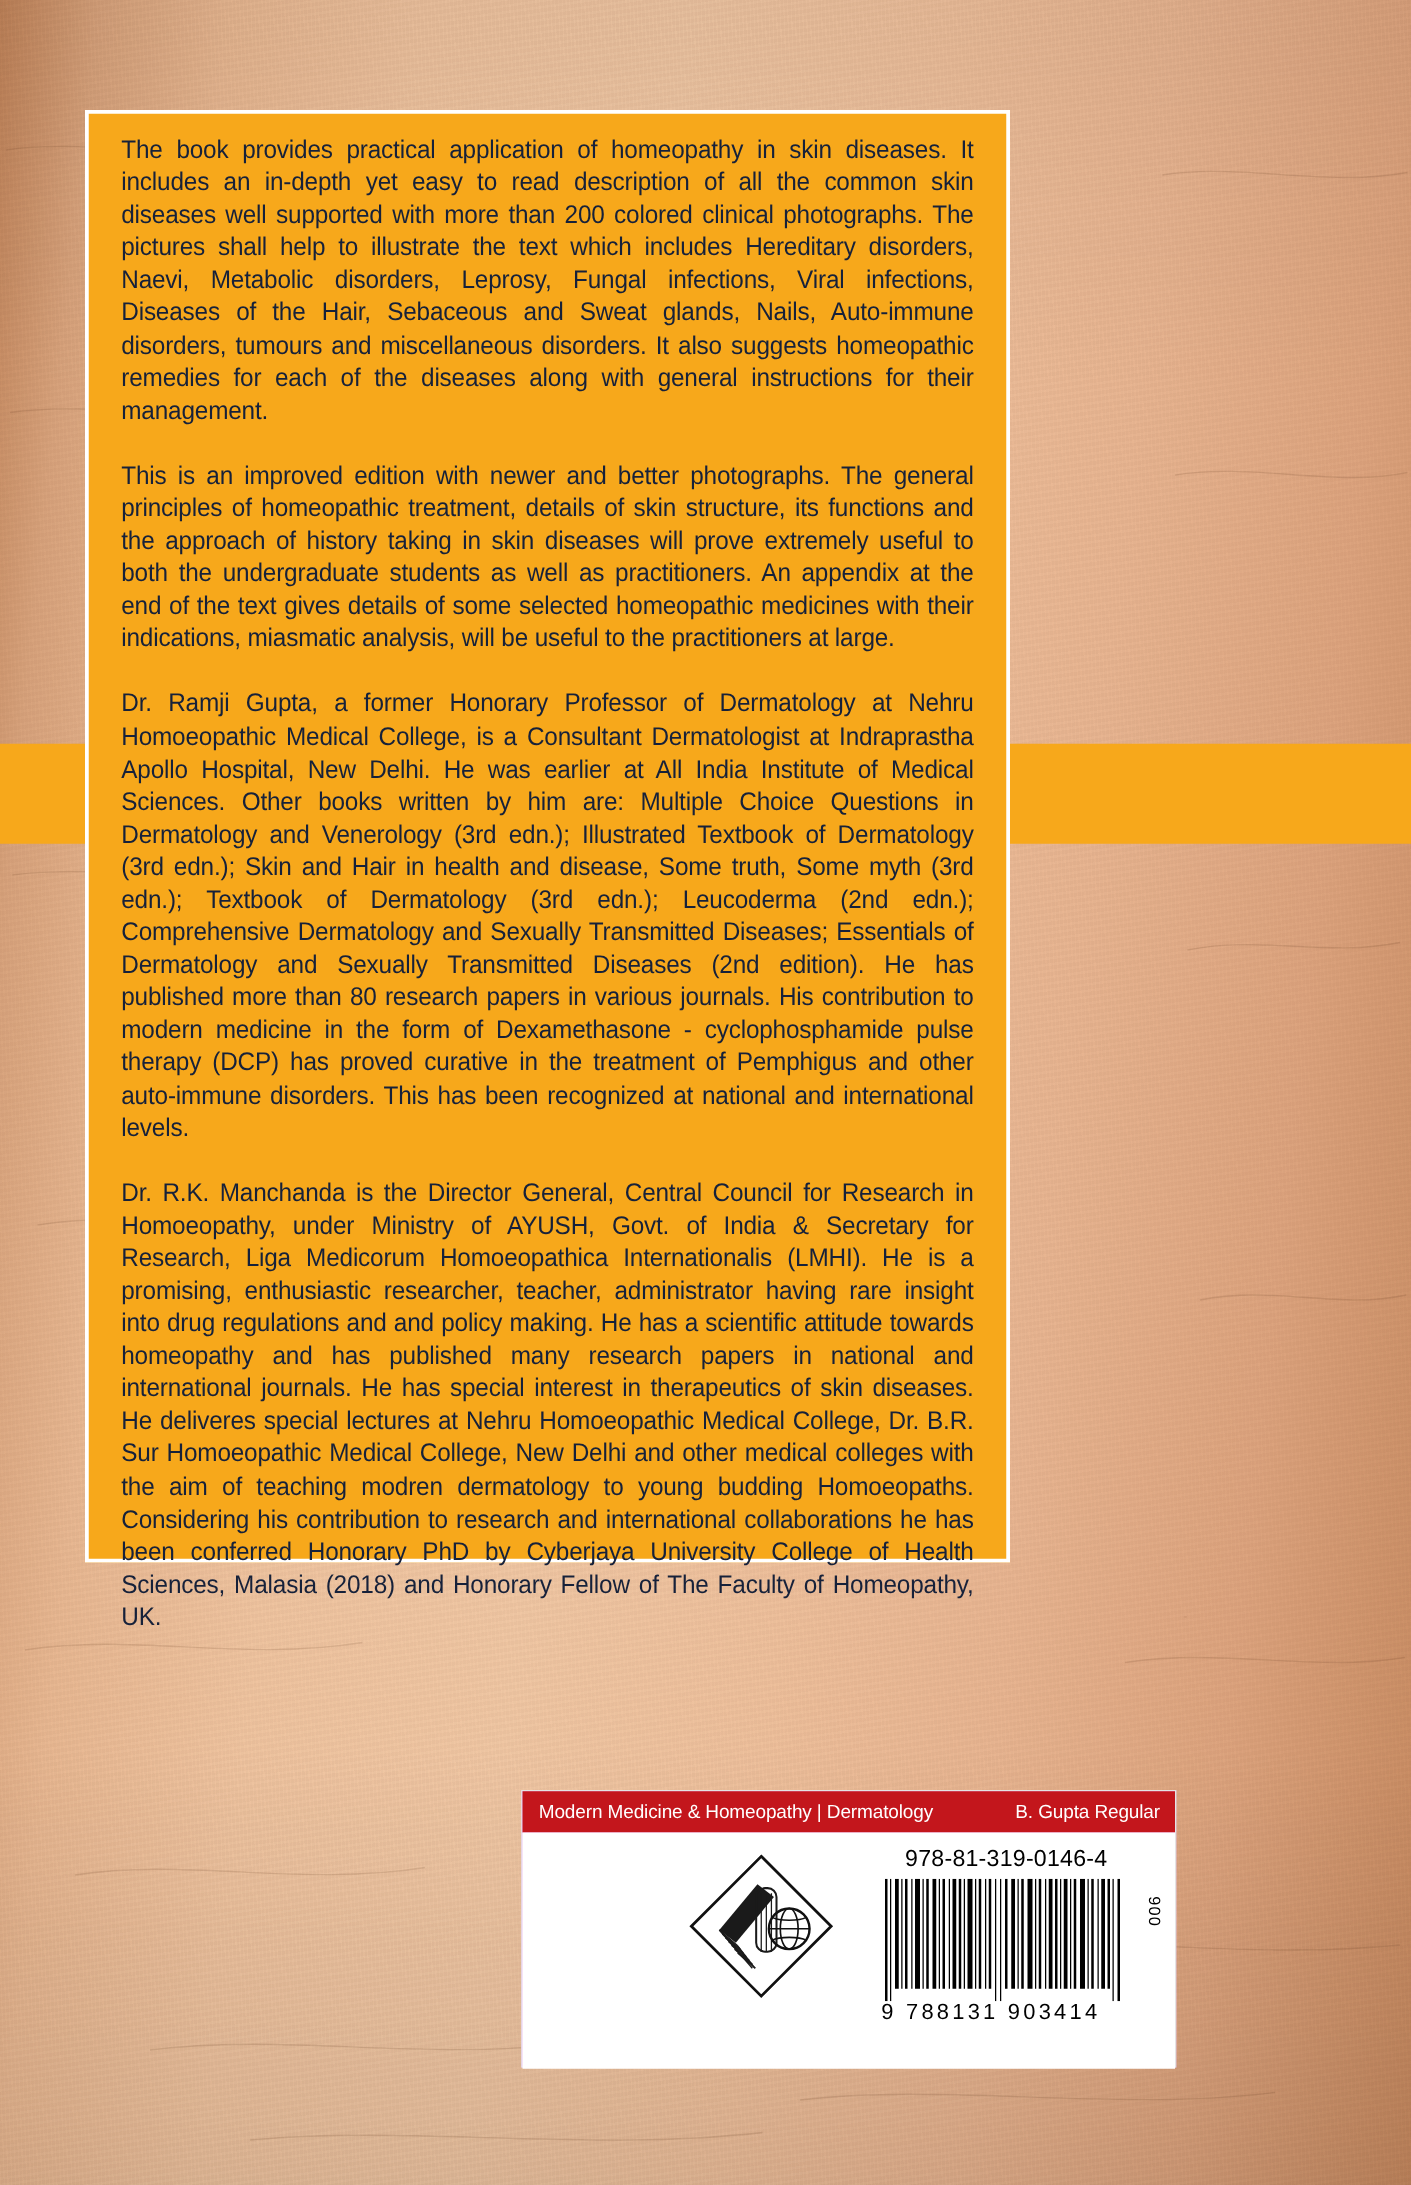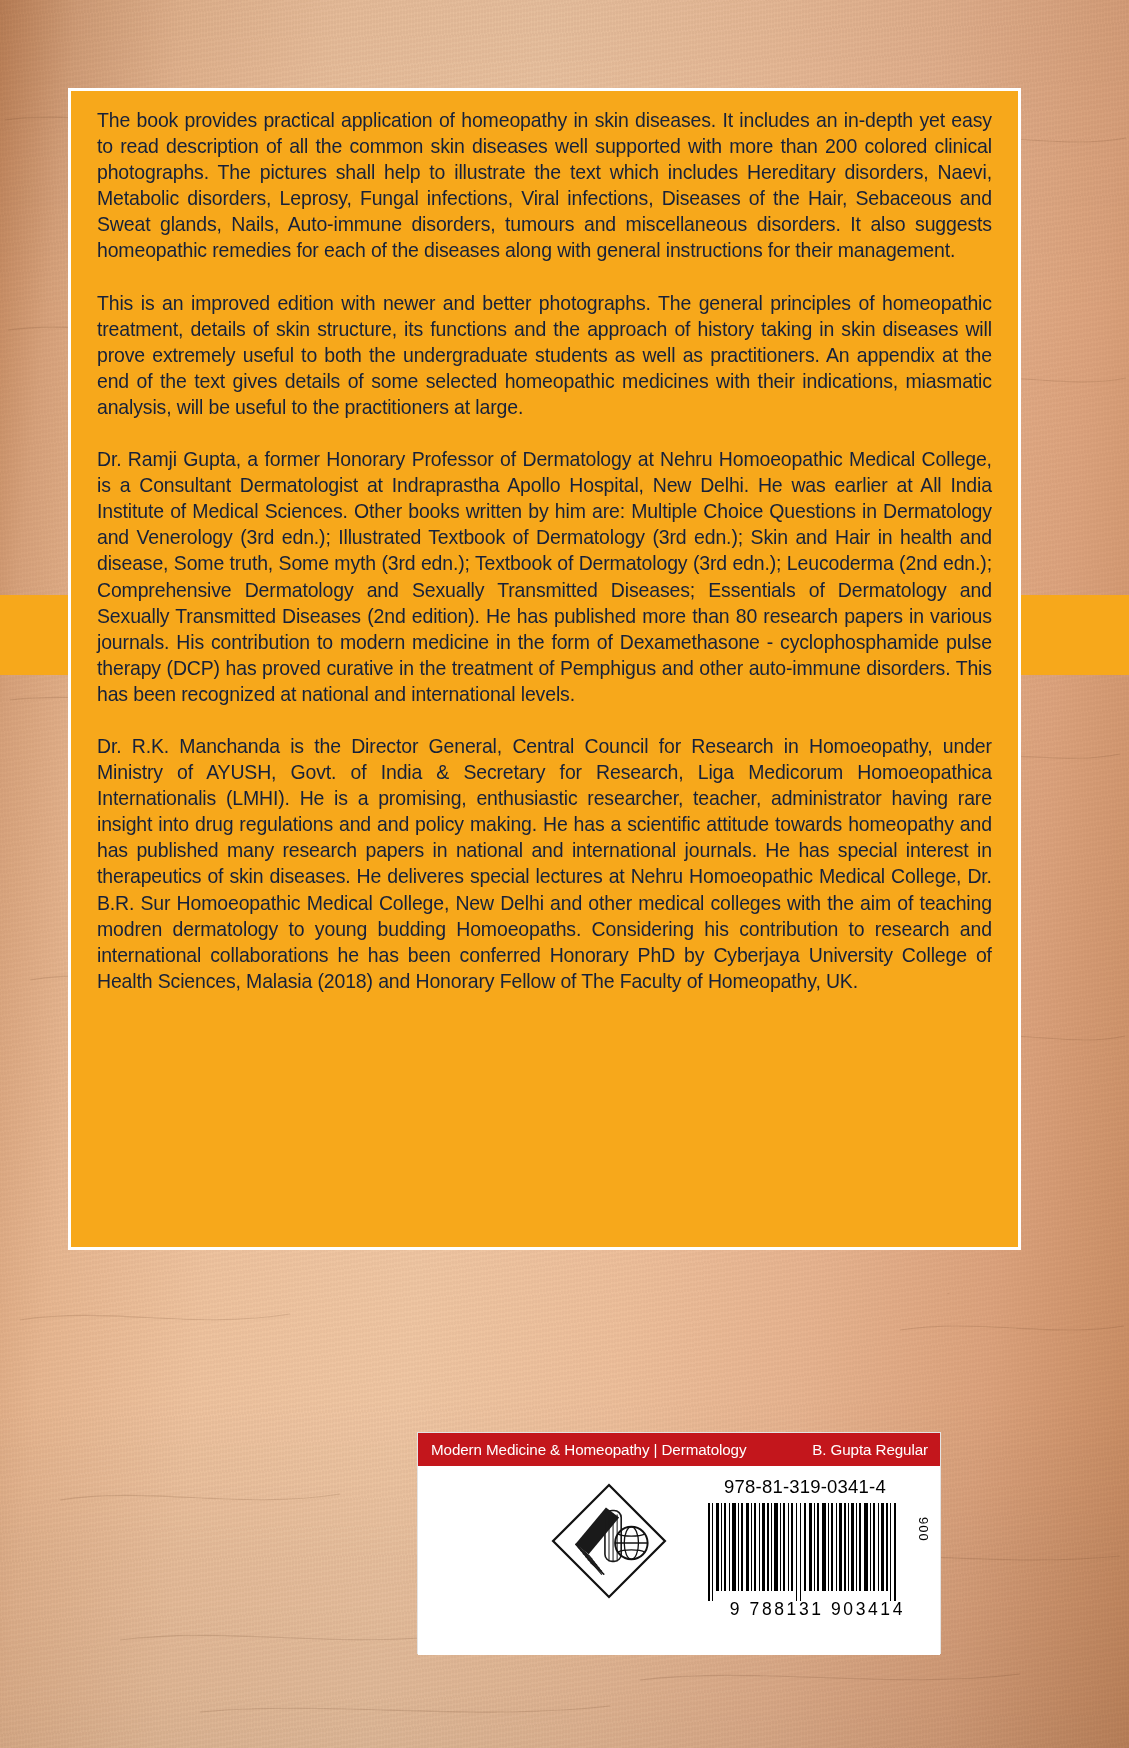--- a/index.html
+++ b/index.html
@@ -52,21 +52,21 @@
   #orange-band {
     position:absolute;
     left:0; top:595px; width:1129px; height:80px;
     background:#F7A81B;
   }
 
   
   #text-panel {
     position:absolute;
     left:68px; top:88px;
-    width:953px; height:1162px;
+    width:740px; height:1162px;
     background:#F7A81B;
     border:3px solid #ffffff;
     padding:16px 26px 10px 26px;
   }
   .para {
     color:#16213a;
     font-size:20.4px;
     line-height:26.1px;
     text-align:justify;
     text-justify:inter-word;
@@ -136,21 +136,21 @@
     position:relative;
     width:200px; height:120px;
     margin:0 auto;
   }
   #barcode-bars { width:200px; height:98px; display:block; }
   #barcode-digits {
     font-size:17.5px;
     letter-spacing:2.6px;
     color:#000;
     margin-top:-2px;
-    text-align:right;
+    text-align:left;
     font-family:"Liberation Sans", sans-serif;
   }
   #barcode-side {
     position:absolute;
     right:-26px; top:14px;
     writing-mode:vertical-rl;
     font-size:13px;
     letter-spacing:1px;
     color:#000;
   }
@@ -226,21 +226,21 @@
 
         <circle cx="82" cy="62" r="16" fill="none" stroke="#111111" stroke-width="1.9"></circle>
         <ellipse cx="82" cy="62" rx="7" ry="16" fill="none" stroke="#111111" stroke-width="1.3"></ellipse>
         <line x1="66" y1="62" x2="98" y2="62" stroke="#111111" stroke-width="1.3"></line>
         <path d="M68.6,53 C74,56 90,56 95.4,53" fill="none" stroke="#111111" stroke-width="1.2"></path>
         <path d="M68.6,71 C74,68 90,68 95.4,71" fill="none" stroke="#111111" stroke-width="1.2"></path>
       </svg>
     </div>
 
     <div id="isbn-block">
-      <div id="isbn-text">978-81-319-0341-4</div>
+      <div id="isbn-text">978-81-319-0146-4</div>
       <div id="barcode-wrap">
         <svg id="barcode-bars" viewBox="0 0 200 98" preserveAspectRatio="none">
           <rect x="0" y="0" width="200" height="98" fill="#ffffff"></rect>
           <g fill="#000000">
             <rect x="3" y="0" width="2" height="98"></rect>
             <rect x="7" y="0" width="1" height="98"></rect>
             <rect x="11" y="0" width="3" height="88"></rect>
             <rect x="16" y="0" width="1" height="88"></rect>
             <rect x="19" y="0" width="2" height="88"></rect>
             <rect x="24" y="0" width="1" height="88"></rect>

